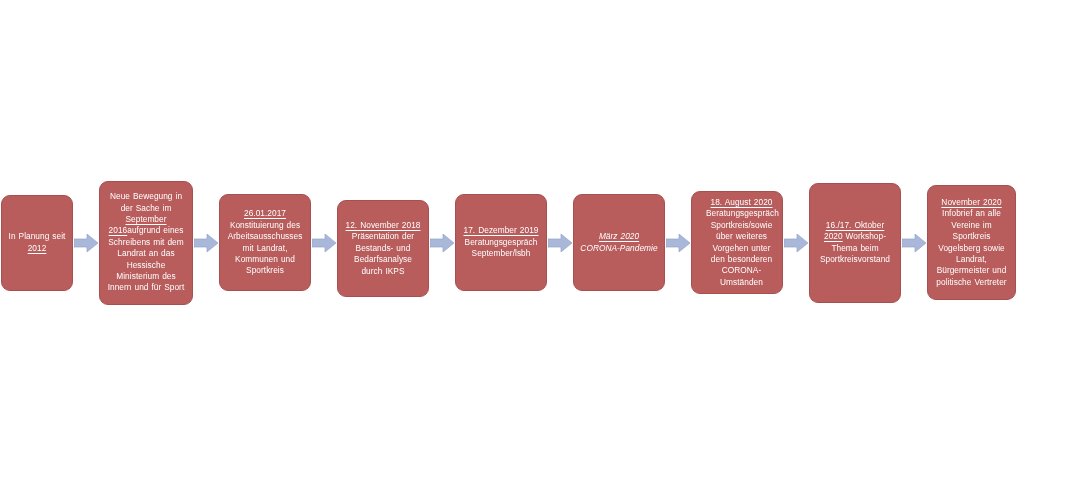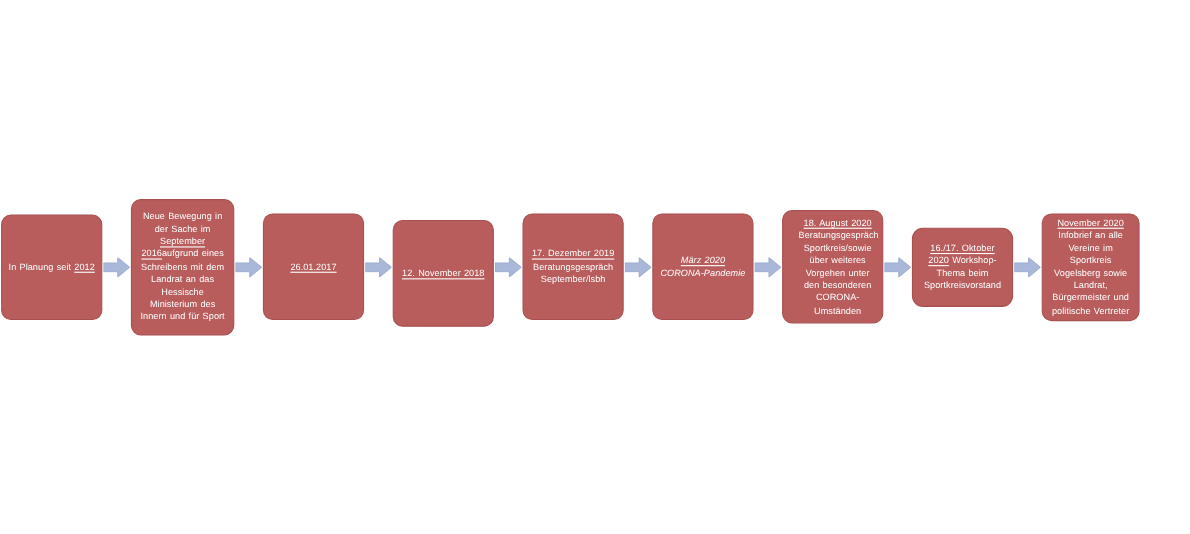--- a/index.html
+++ b/index.html
@@ -62,29 +62,29 @@
     flex: 0 0 auto;
     width: 26px;
     height: 30px;
     display: flex;
     align-items: center;
     justify-content: center;
   }
   .arrow svg { display: block; }
 
   
-  .s1 { width: 92px;  height: 96px; margin-left: 1px; }
+  .s1 { width: 72px;  height: 96px; margin-left: 1px; }
   .s2 { width: 94px;  height: 124px; }
   .s3 { width: 92px;  height: 97px; }
   .s4 { width: 92px;  height: 97px; margin-top: 12px; }
   .s5 { width: 92px;  height: 97px; justify-content: center; }
   .s6 { width: 92px;  height: 97px; font-style: italic; }
   .s7 { width: 92px;  height: 103px; padding-left: 14px; }
-  .s8 { width: 92px;  height: 72px; border-radius: 10px; }
-  .s9 { width: 89px;  height: 98px; }
+  .s8 { width: 92px;  height: 120px; }
+  .s9 { width: 89px;  height: 115px; }
 </style>
 </head>
 <body>
 
 <div id="timeline">
 
   <div class="step s1">
     <span class="txt"><span>In Planung seit </span><span class="date">2012</span><span></span></span>
   </div>
 
@@ -98,31 +98,31 @@
     <span class="txt"><span>Neue Bewegung in der Sache im </span><span class="date">September 2016</span><span>aufgrund eines Schreibens mit dem Landrat an das Hessische Ministerium des Innern und für Sport</span></span>
   </div>
 
   <div class="arrow">
     <svg width="24" height="18" viewBox="0 0 24 18">
       <polygon points="0,5 13,5 13,0 24,9 13,18 13,13 0,13" fill="#a9b8d9" stroke="#93a5cc" stroke-width="0.7"></polygon>
     </svg>
   </div>
 
   <div class="step s3">
-    <span class="txt"><span class="date">26.01.2017</span><br></span>
+    <span class="txt"><span class="date">26.01.2017</span><br><span>Konstituierung des Arbeitsausschusses mit Landrat, Kommunen und Sportkreis</span></span>
   </div>
 
   <div class="arrow">
     <svg width="24" height="18" viewBox="0 0 24 18">
       <polygon points="0,5 13,5 13,0 24,9 13,18 13,13 0,13" fill="#a9b8d9" stroke="#93a5cc" stroke-width="0.7"></polygon>
     </svg>
   </div>
 
   <div class="step s4">
-    <span class="txt"><span class="date">12. November 2018</span><br></span>
+    <span class="txt"><span class="date">12. November 2018</span><br><span>Präsentation der Bestands- und Bedarfsanalyse durch IKPS</span></span>
   </div>
 
   <div class="arrow">
     <svg width="24" height="18" viewBox="0 0 24 18">
       <polygon points="0,5 13,5 13,0 24,9 13,18 13,13 0,13" fill="#a9b8d9" stroke="#93a5cc" stroke-width="0.7"></polygon>
     </svg>
   </div>
 
   <div class="step s5">
     <span class="txt"><span class="date">17. Dezember 2019</span><br><span>Beratungsgespräch September/lsbh</span></span>

